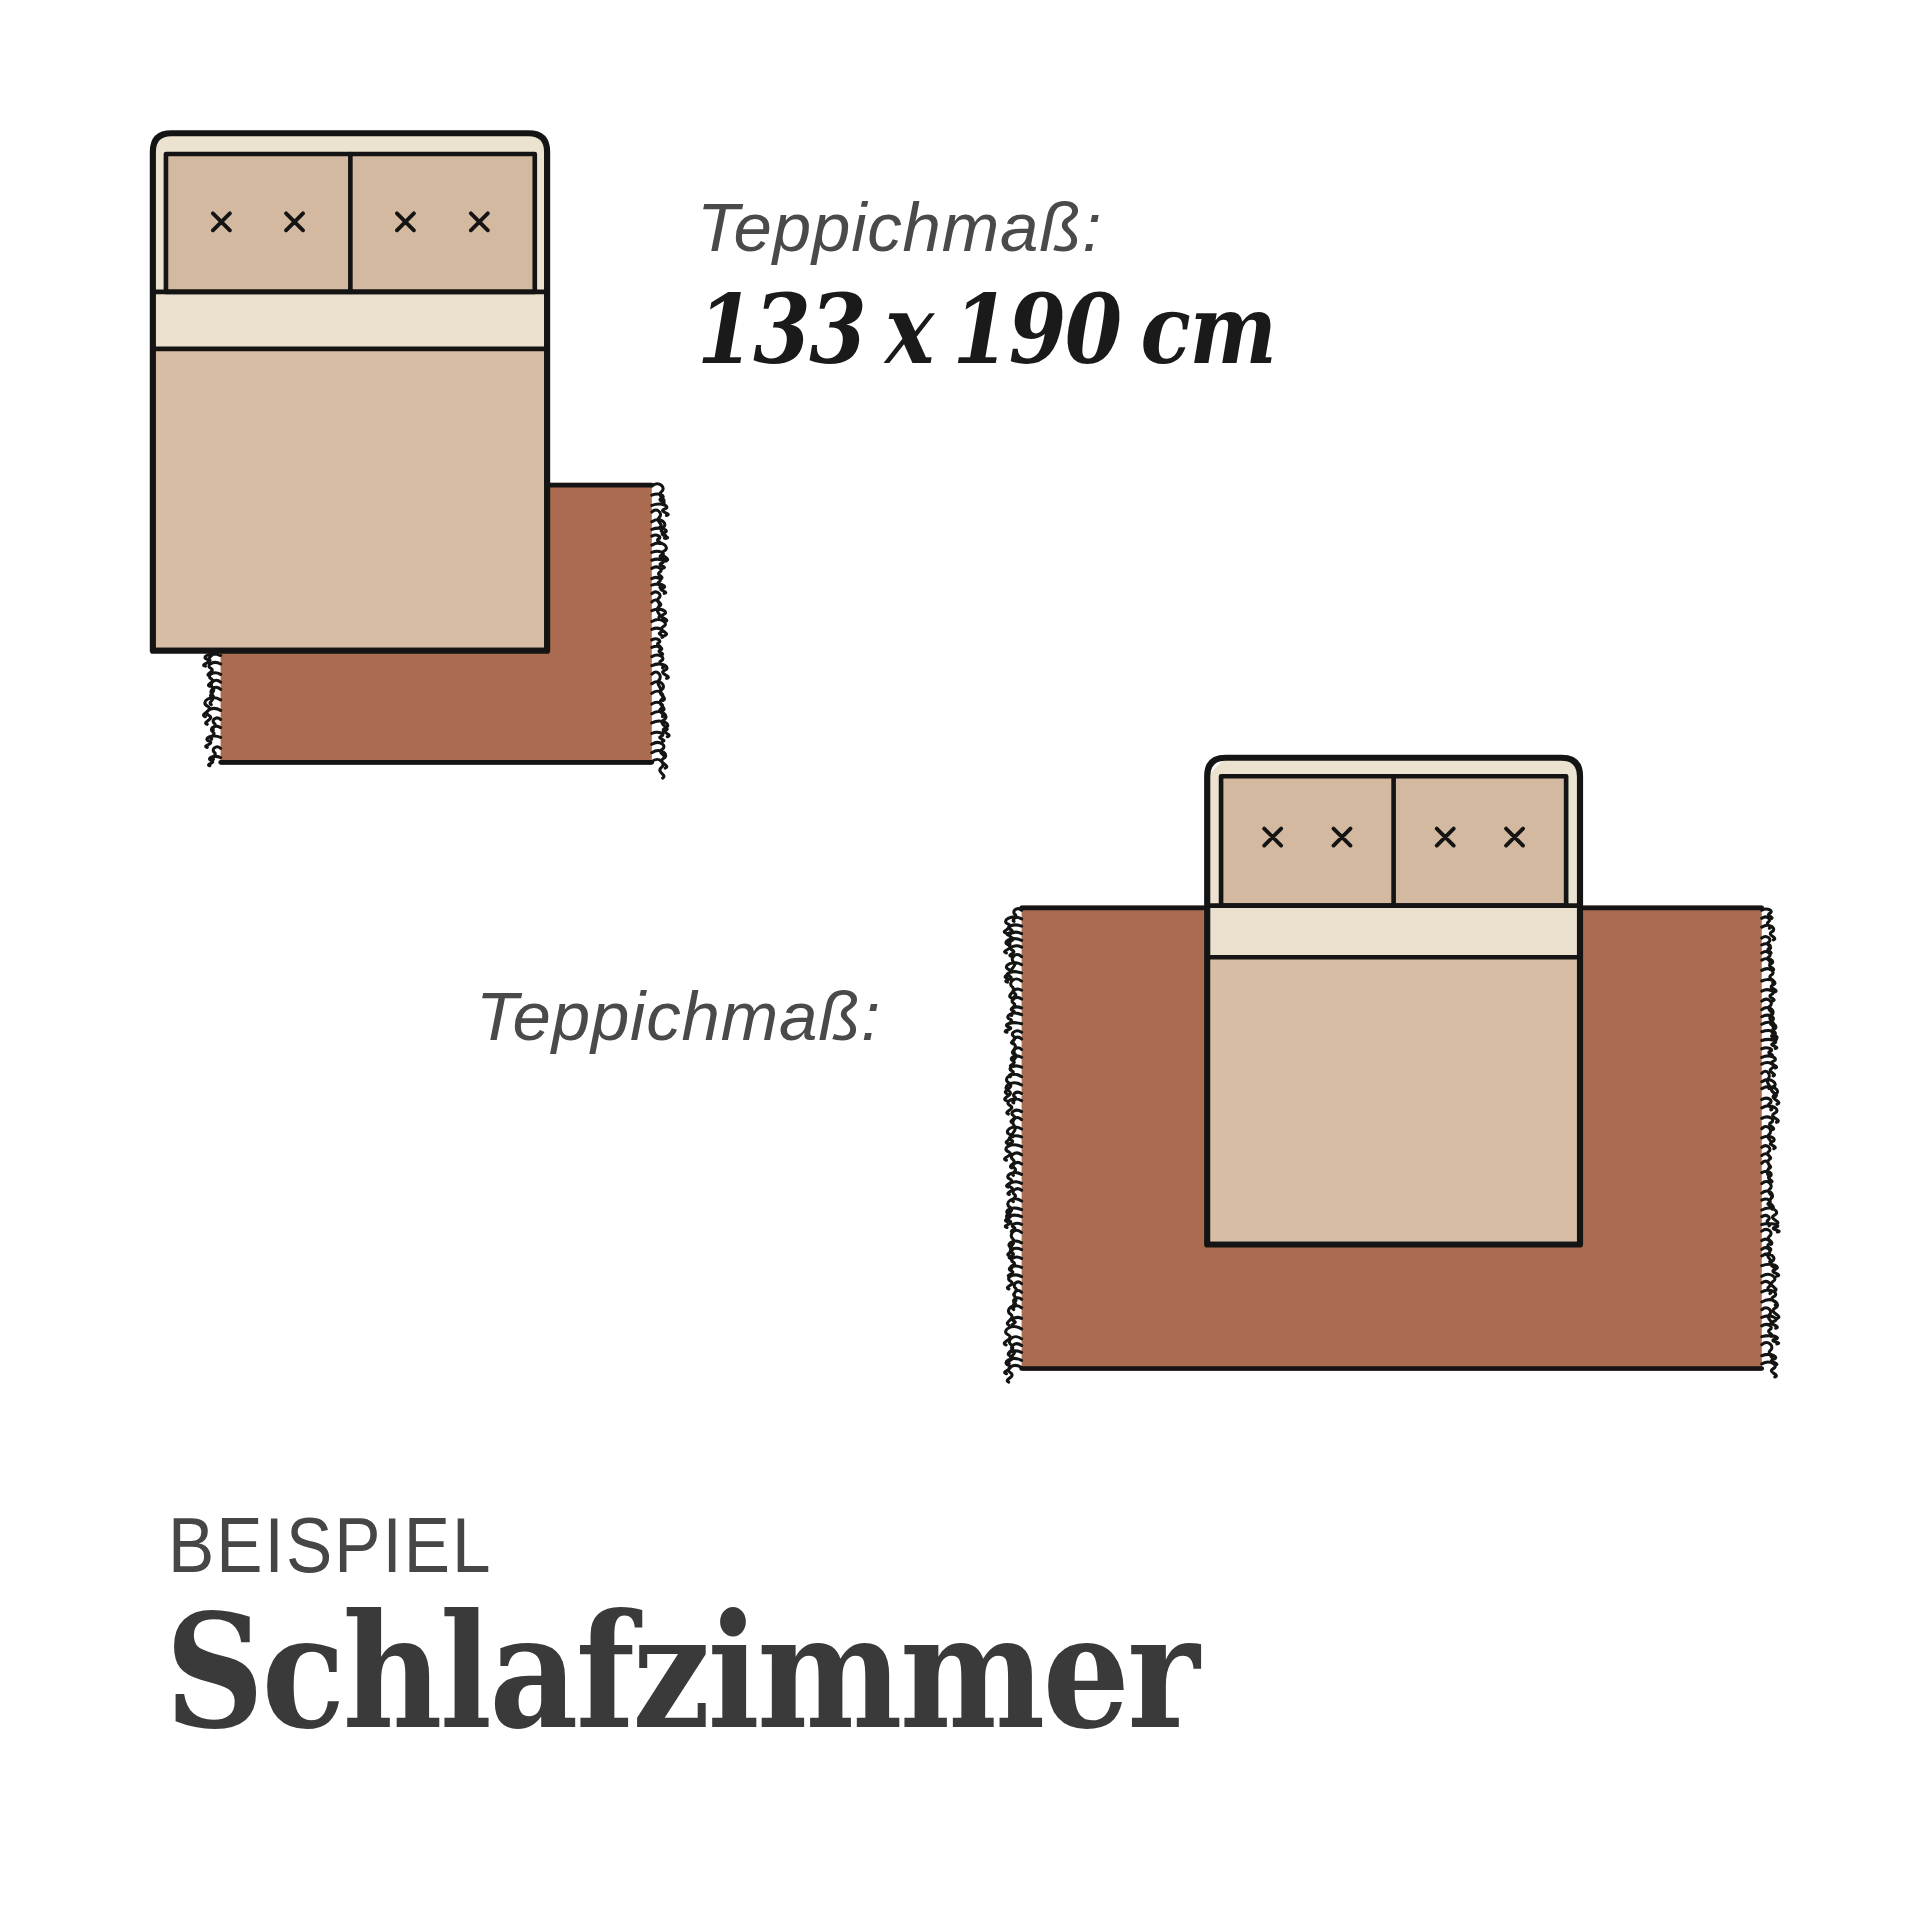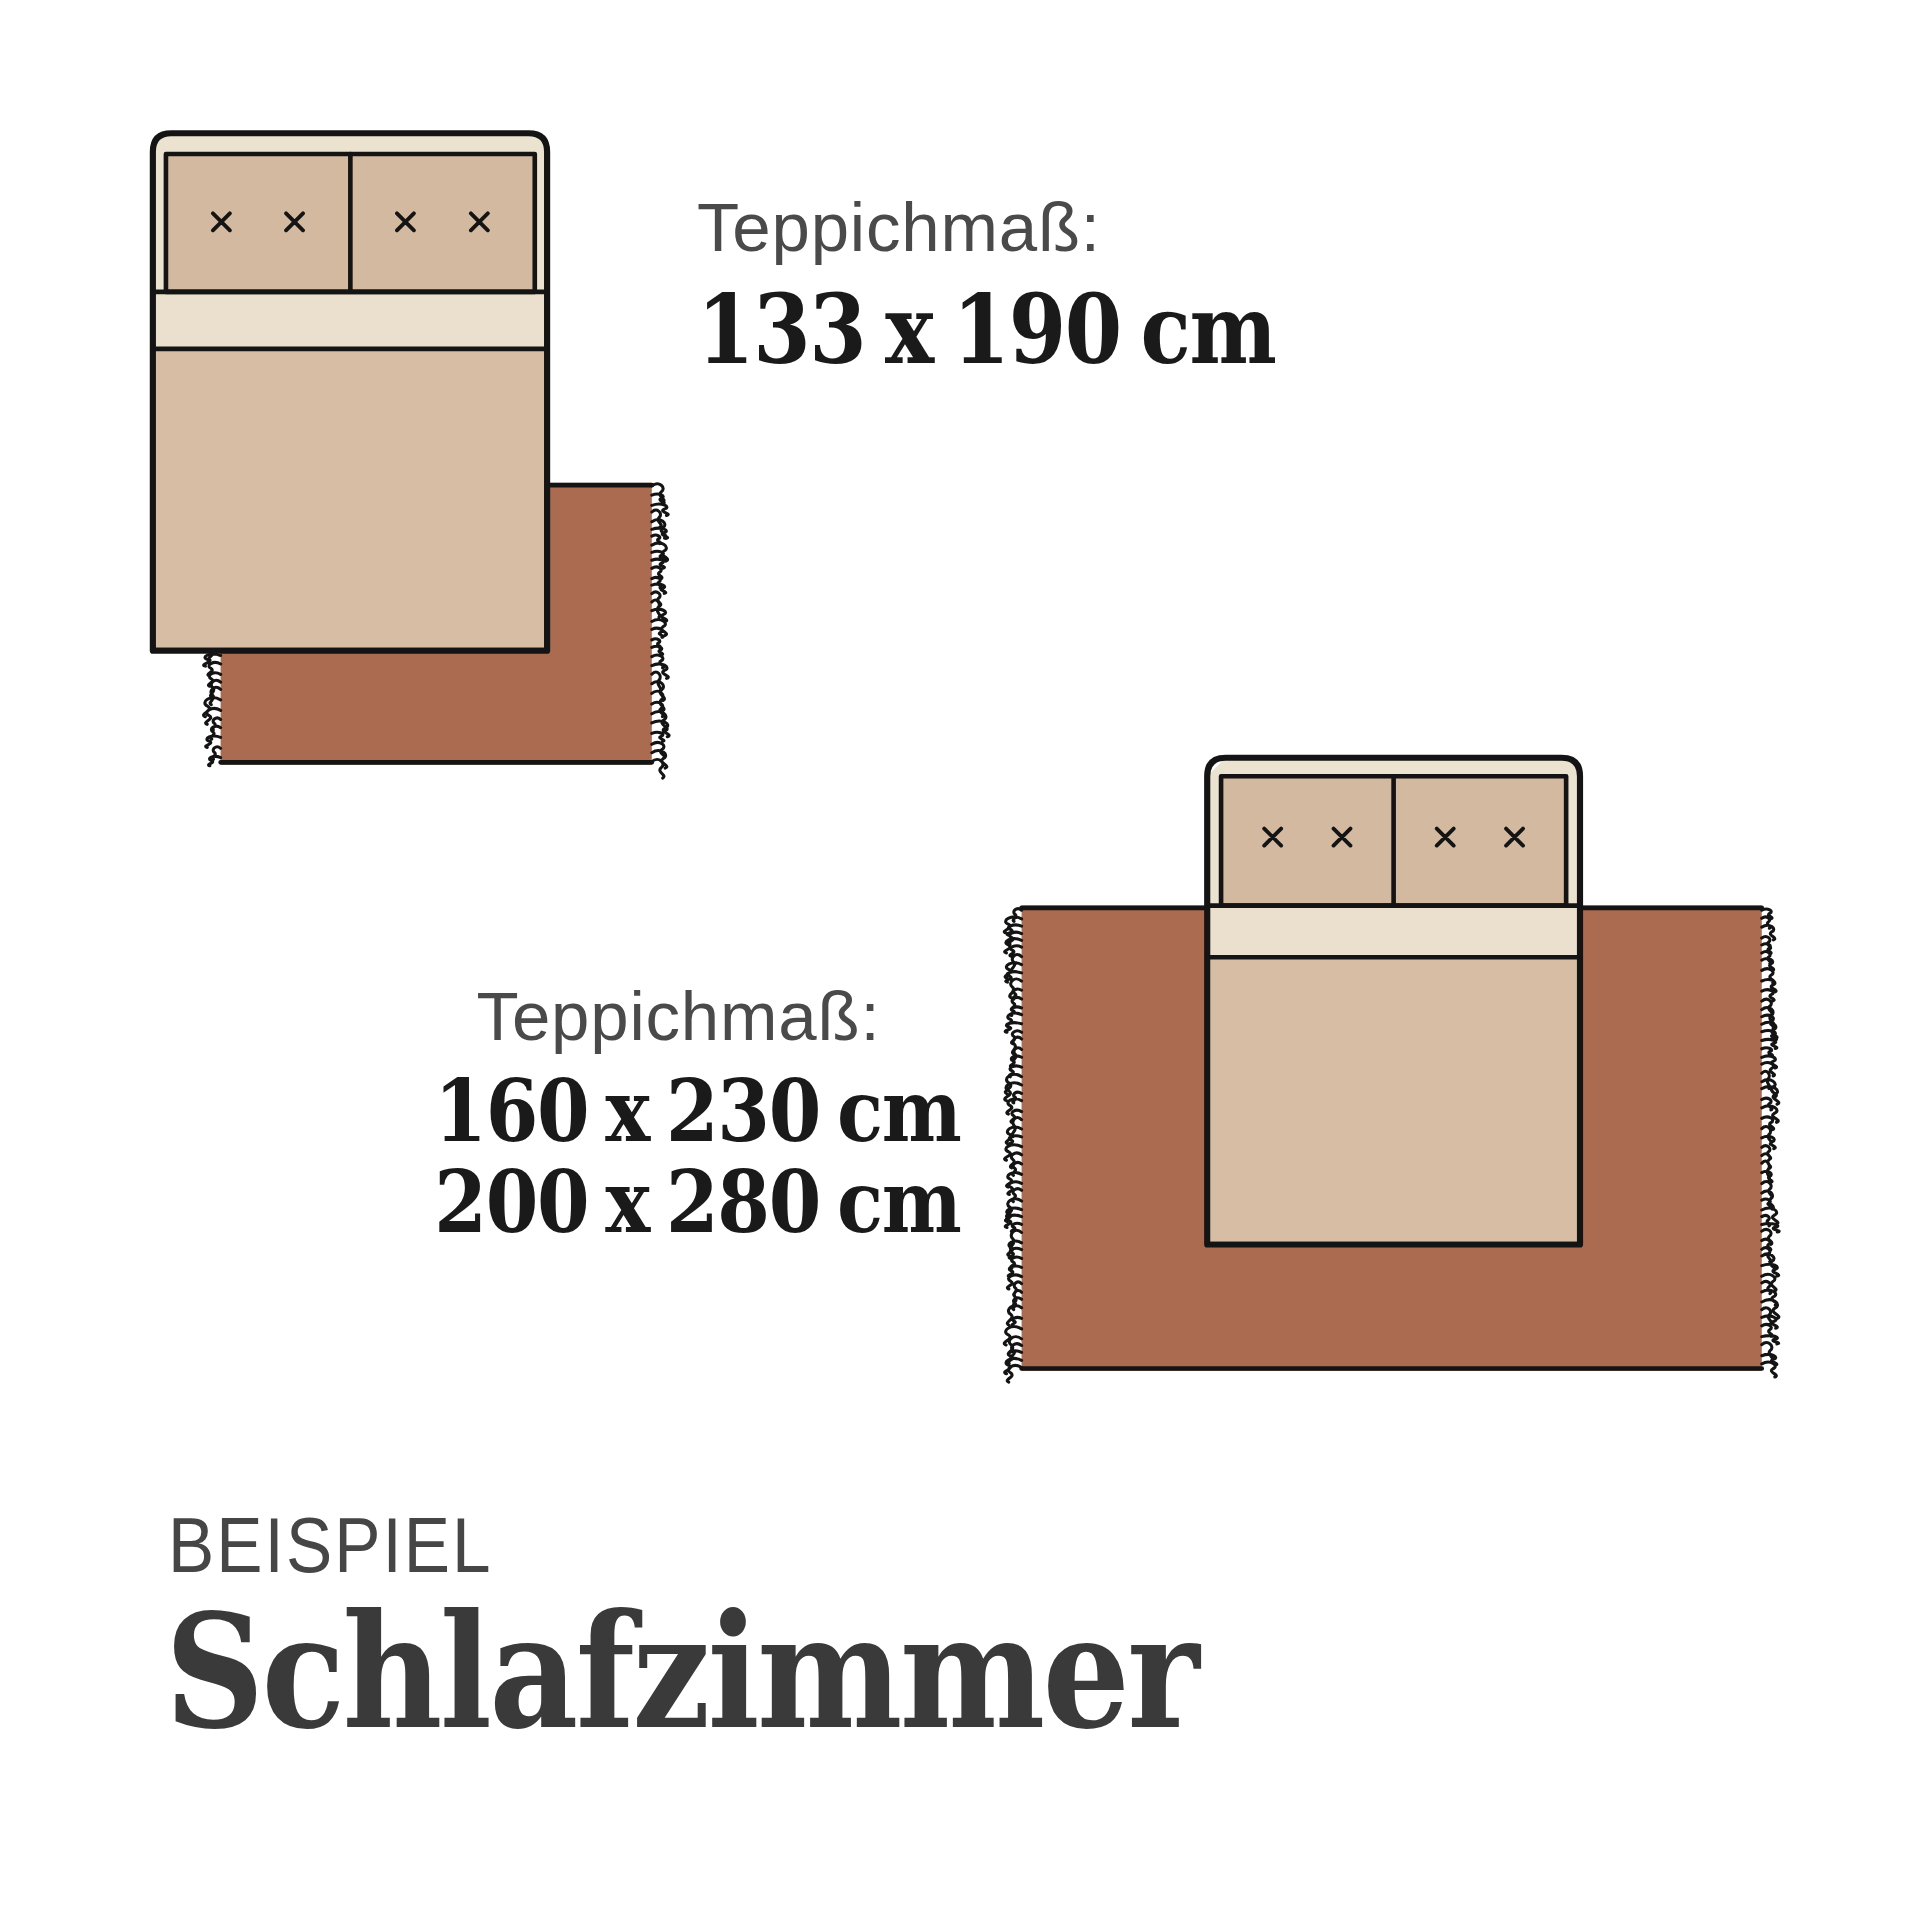--- a/index.html
+++ b/index.html
@@ -15,21 +15,21 @@
 
   
   .rug-fill{fill:var(--rug);}
   .frame-fill{fill:var(--bed-frame);}
   .band-fill{fill:var(--sheet-band);}
   .pillow-fill{fill:var(--pillow);}
   .duvet-fill{fill:var(--duvet);}
   .stroke{fill:none;stroke:var(--outline);stroke-linejoin:round;stroke-linecap:round;}
 
   
-  .rug-label{position:absolute;}
+  .rug-label{position:absolute;font-style:italic;}
   .rug-label .title{
     font-family:"Liberation Sans",sans-serif;
     font-size:69px;line-height:1.0;
     color:var(--label-title);
     letter-spacing:0.8px;
   }
   .rug-label .size{
     font-family:"DejaVu Serif","Liberation Serif",serif;
     font-weight:700;
     color:var(--label-size);
@@ -121,23 +121,19 @@
         <path class="stroke" stroke-width="8" d="M290 23 H726 Q750 23 750 47 V655 H266 V47 Q266 23 290 23 Z"></path>
         <rect class="stroke" stroke-width="6" x="284" y="47" width="448" height="168"></rect>
         <path class="stroke" stroke-width="6" d="M508 47 V215 M266 215 H750 M266 282 H750"></path>
         <path class="stroke" stroke-width="5" d="M340 115 l22 22 m0 -22 l-22 22 M430 115 l22 22 m0 -22 l-22 22 M564 115 l22 22 m0 -22 l-22 22 M654 115 l22 22 m0 -22 l-22 22"></path>
       </g>
     </svg>
   </div>
 
   <div class="rug-label large">
     <div class="title">Teppichmaß:</div>
-    <div class="sizes">
-      <div class="size">160 x 230 cm</div>
-      <div class="size">200 x 280 cm</div>
-    </div>
   </div>
 
   <div class="eyebrow">BEISPIEL</div>
   <div class="heading">Schlafzimmer</div>
 
 </div>
 
 
 </body></html>

